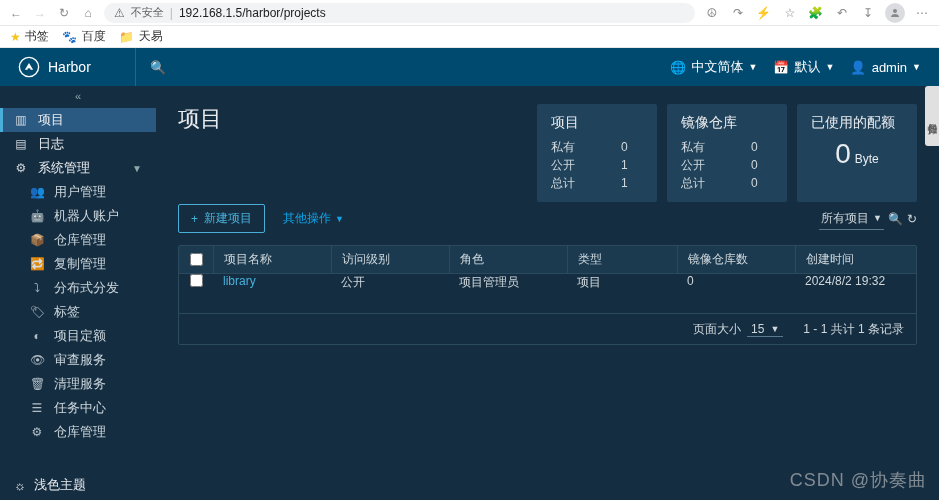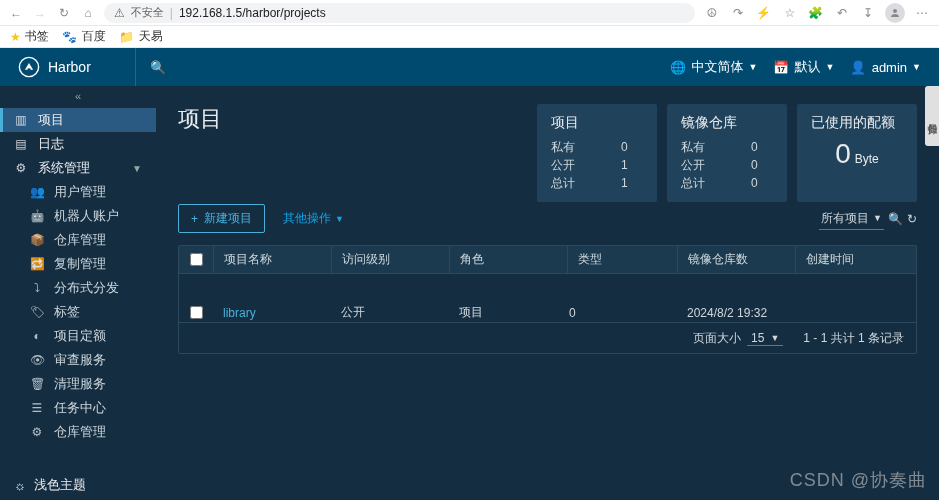--- a/index.html
+++ b/index.html
@@ -63,21 +63,21 @@
 .chk { width:34px; display:flex; align-items:center; justify-content:center; }
 .chk input { accent-color:#49afd9; }
 .col-name { width:118px; }
 .col-access { width:118px; }
 .col-role { width:118px; }
 .col-type { width:110px; }
 .col-repo { width:118px; text-align:left; }
 .col-time { flex:1; text-align:left; }
 .th { color:#cfd8dc; border-left:1px solid #2c4a5e; height:100%; display:flex; align-items:center; }
 .th:first-of-type{ border-left:none;}
-.trow { display:flex; align-items:center; height:20px; border-bottom:1px solid #2c4a5e;margin-top:29px; }
+.trow { display:flex; align-items:flex-start; height:40px; border-bottom:1px solid #2c4a5e; }
 .trow .td { color:#cfd8dc; }
 .trow .link { color:#49afd9; cursor:pointer; }
 .tfoot { display:flex; align-items:center; justify-content:flex-end; height:30px; padding:0 12px; gap:20px; color:#cfd8dc; }
 .page-size { display:flex; align-items:center; gap:6px; }
 .page-size .sel { border-bottom:1px solid #5a7a8f; padding:0 4px; display:flex; align-items:center; gap:6px; cursor:pointer; }
 
 
 .right-tab { position:absolute; right:0; top:86px; width:14px; height:60px; background:#e0e0e0; writing-mode:vertical-rl; font-size:10px; color:#555; display:flex; align-items:center; justify-content:center; border-radius:3px 0 0 3px; }
 
 
@@ -299,20 +299,21 @@
         <div class="th col-type">类型</div>
         <div class="th col-repo">镜像仓库数</div>
         <div class="th col-time">创建时间</div>
       </div>
       <div class="trow">
         <div class="chk">
             <input type="checkbox" style="">
           </div>
         <div class="td col-name"><span class="link">library</span></div>
         <div class="td col-access">公开</div>
+        <div class="td col-role">项目管理员</div>
         <div class="td col-type">项目</div>
         <div class="td col-repo">0</div>
         <div class="td col-time">2024/8/2 19:32</div>
       </div>
       <div class="tfoot">
         <div class="page-size">
           <span>页面大小</span>
           <span class="sel">
               <span>15</span>
               <span style="font-size:9px">▼</span>

